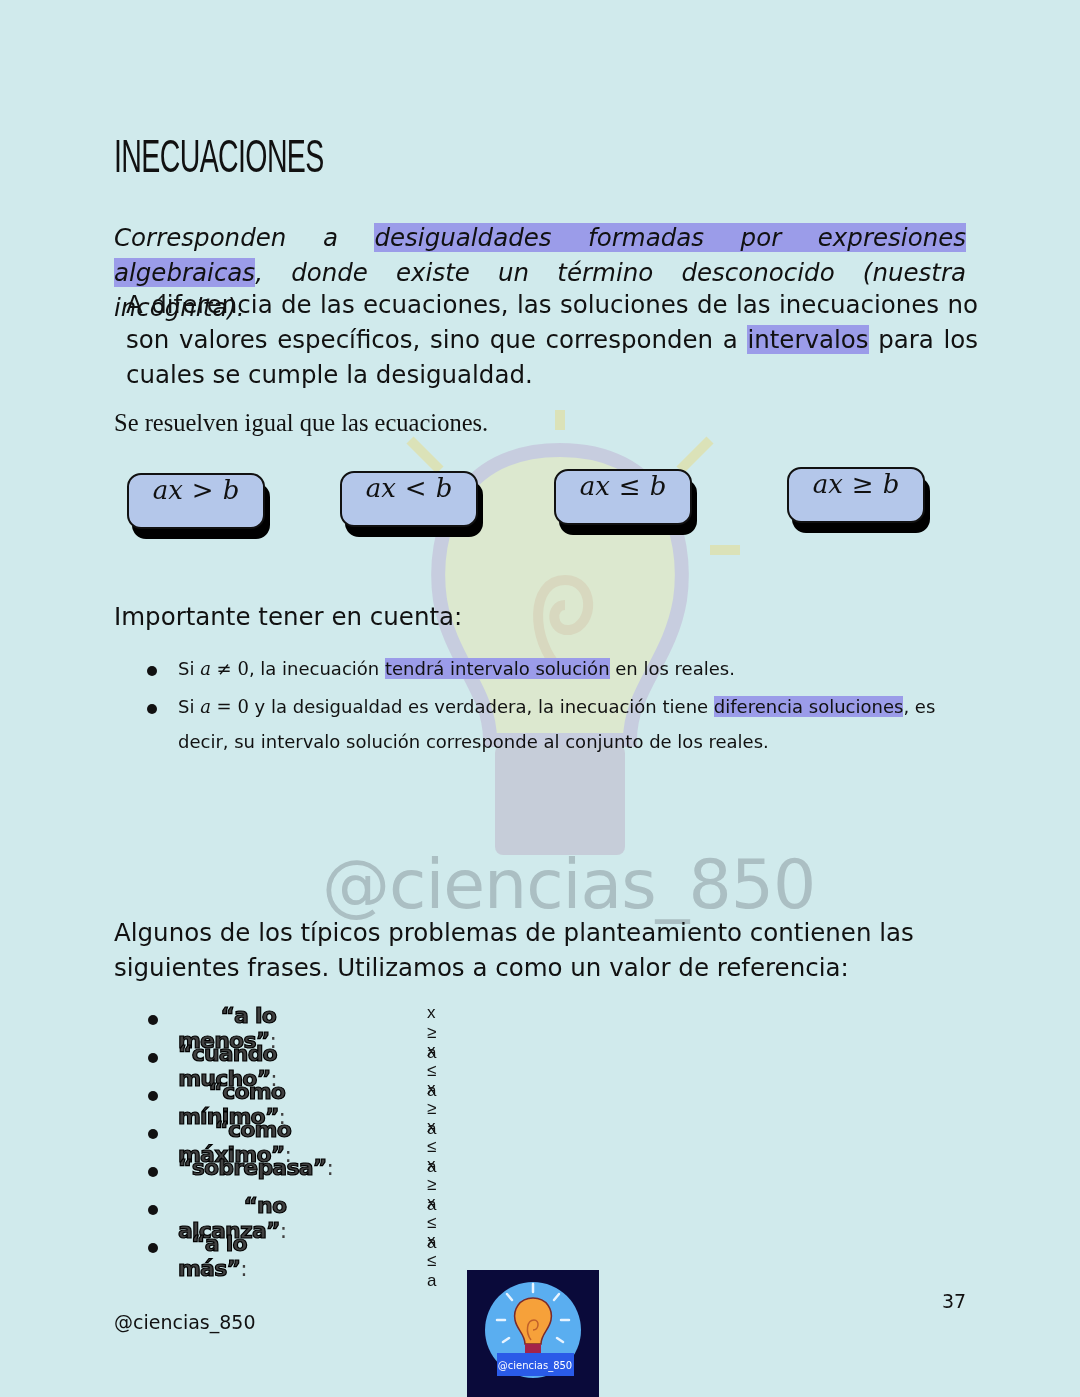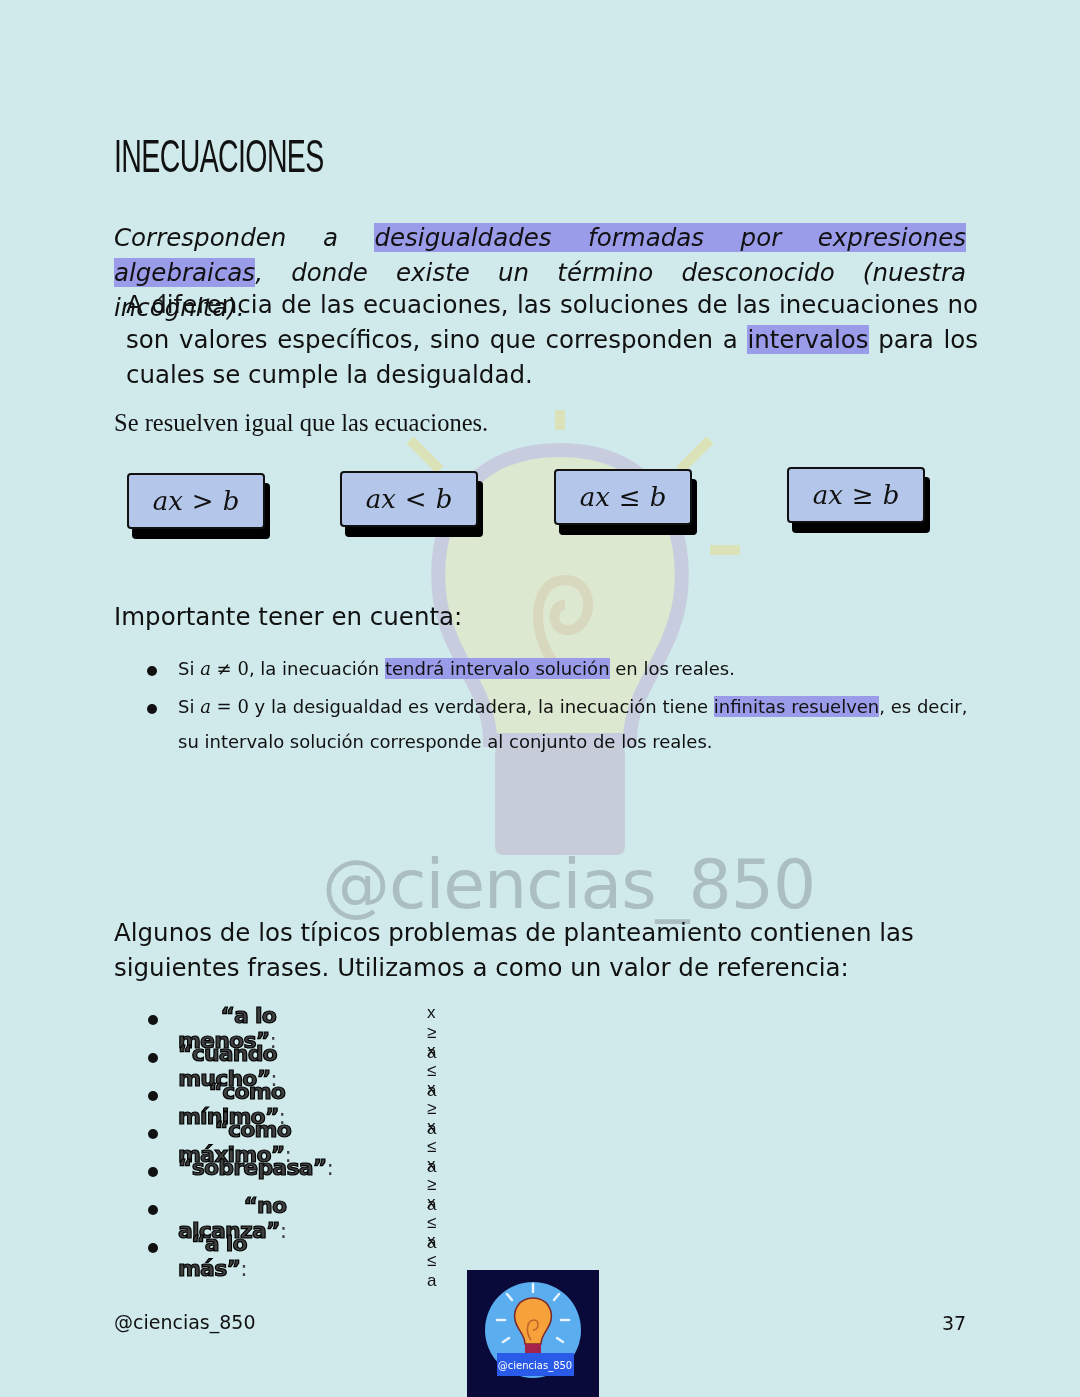--- a/index.html
+++ b/index.html
@@ -21,22 +21,22 @@
     transform: scaleX(0.62); transform-origin: left top; letter-spacing: -1px; font-weight: 400;
   }
   .para { position: absolute; left: 114px; width: 852px; font-size: 24.5px; line-height: 35px; }
   .justify { text-align: justify; }
   .hl { background: #9b9ce9; }
   .p1 { top: 220px; font-style: italic; }
   .p2 { top: 287px; margin-left: 12px; }
   .p3 { top: 405px; font-family: Liberation Serif, serif; }
   .box {
     position: absolute; width: 138px; height: 56px; background: #b4c7ea; border: 2px solid #111;
-    border-radius: 4px; box-shadow: 5px 10px 0 #000; box-sizing: border-box;
-    display: flex; align-items: center; justify-content: center;
+    border-radius: 14px; box-shadow: 5px 10px 0 #000; box-sizing: border-box;
+    display: flex; justify-content: center;
     font-family: "DejaVu Serif", serif; font-style: italic; font-size: 26px;
   }
   .box .rel { font-style: normal; margin: 0 9px; }
   .p4 { top: 599px; }
   .bullets { position: absolute; left: 114px; width: 860px; font-size: 18px; line-height: 35px; }
   .bullets .item { position: relative; padding-left: 64px; margin-bottom: 3px; }
   .bullets .dot { position: absolute; left: 33px; top: 15px; width: 10px; height: 10px; border-radius: 50%; background: #111; }
   .m { font-family: "DejaVu Serif", serif; }
   .m i { font-style: italic; }
   .b1 { top: 651px; }
@@ -44,21 +44,21 @@
   .phrases { position: absolute; left: 114px; top: 1001px; }
   .phrase { position: relative; height: 38px; font-size: 24px; }
   .phrase .dot { position: absolute; left: 34px; top: 14px; width: 10px; height: 10px; border-radius: 50%; background: #111; }
   .phrase .label {
     position: absolute; left: 64px; top: 2px; font-family: "DejaVu Sans", sans-serif; font-weight: bold;
     color: #404040; -webkit-text-stroke: 1.2px #000; letter-spacing: -0.8px; font-size: 22px; text-align: right;
   }
   .phrase .colon { font-weight: normal; -webkit-text-stroke: 0; }
   .phrase .rel { position: absolute; left: 313px; top: 2px; font-family: "Liberation Sans", sans-serif; font-size: 17px; }
   .footer-handle { position: absolute; left: 114px; top: 1311px; font-size: 19px; }
-  .page-num { position: absolute; left: 942px; top: 1290px; font-size: 19px; margin-top: 22px; }
+  .page-num { position: absolute; left: 942px; top: 1290px; font-size: 19px; }
   .logo { position: absolute; left: 467px; top: 1270px; width: 132px; height: 127px; background: #0a0a3a; }
 </style>
 </head>
 <body>
 
 <svg class="wm-bulb" viewBox="0 0 360 460">
   <g opacity="0.35">
     <line x1="180" y1="20" x2="180" y2="0" stroke="#f2d45a" stroke-width="10"></line>
     <line x1="300" y1="60" x2="330" y2="30" stroke="#f2d45a" stroke-width="10"></line>
     <line x1="60" y1="60" x2="30" y2="30" stroke="#f2d45a" stroke-width="10"></line>
@@ -105,21 +105,21 @@
 
 <div class="para p4">Importante tener en cuenta:</div>
 
 <div class="bullets b1">
   <div class="item">
     <span class="dot"></span>
     <span>Si </span><span class="m"><i>a</i><span> ≠ 0</span></span><span>, la inecuación </span><span class="hl">tendrá intervalo solución</span><span> en los reales.</span>
   </div>
   <div class="item">
     <span class="dot"></span>
-    <span>Si </span><span class="m"><i>a</i><span> = 0</span></span><span> y la desigualdad es verdadera, la inecuación tiene </span><span class="hl">infinitas resuelven</span><span>, es decir, su intervalo solución corresponde al conjunto de los reales.</span>
+    <span>Si </span><span class="m"><i>a</i><span> = 0</span></span><span> y la desigualdad es verdadera, la inecuación tiene </span><span class="hl">diferencia soluciones</span><span>, es decir, su intervalo solución corresponde al conjunto de los reales.</span>
   </div>
 </div>
 
 <div class="para p5">Algunos de los típicos problemas de planteamiento contienen las siguientes frases. Utilizamos a como un valor de referencia:</div>
 
 <div class="phrases">
   <div class="phrase">
       <span class="dot"></span>
       <span class="label"><span>“a lo menos”</span><span class="colon">:</span></span>
       <span class="rel">x ≥ a</span>

